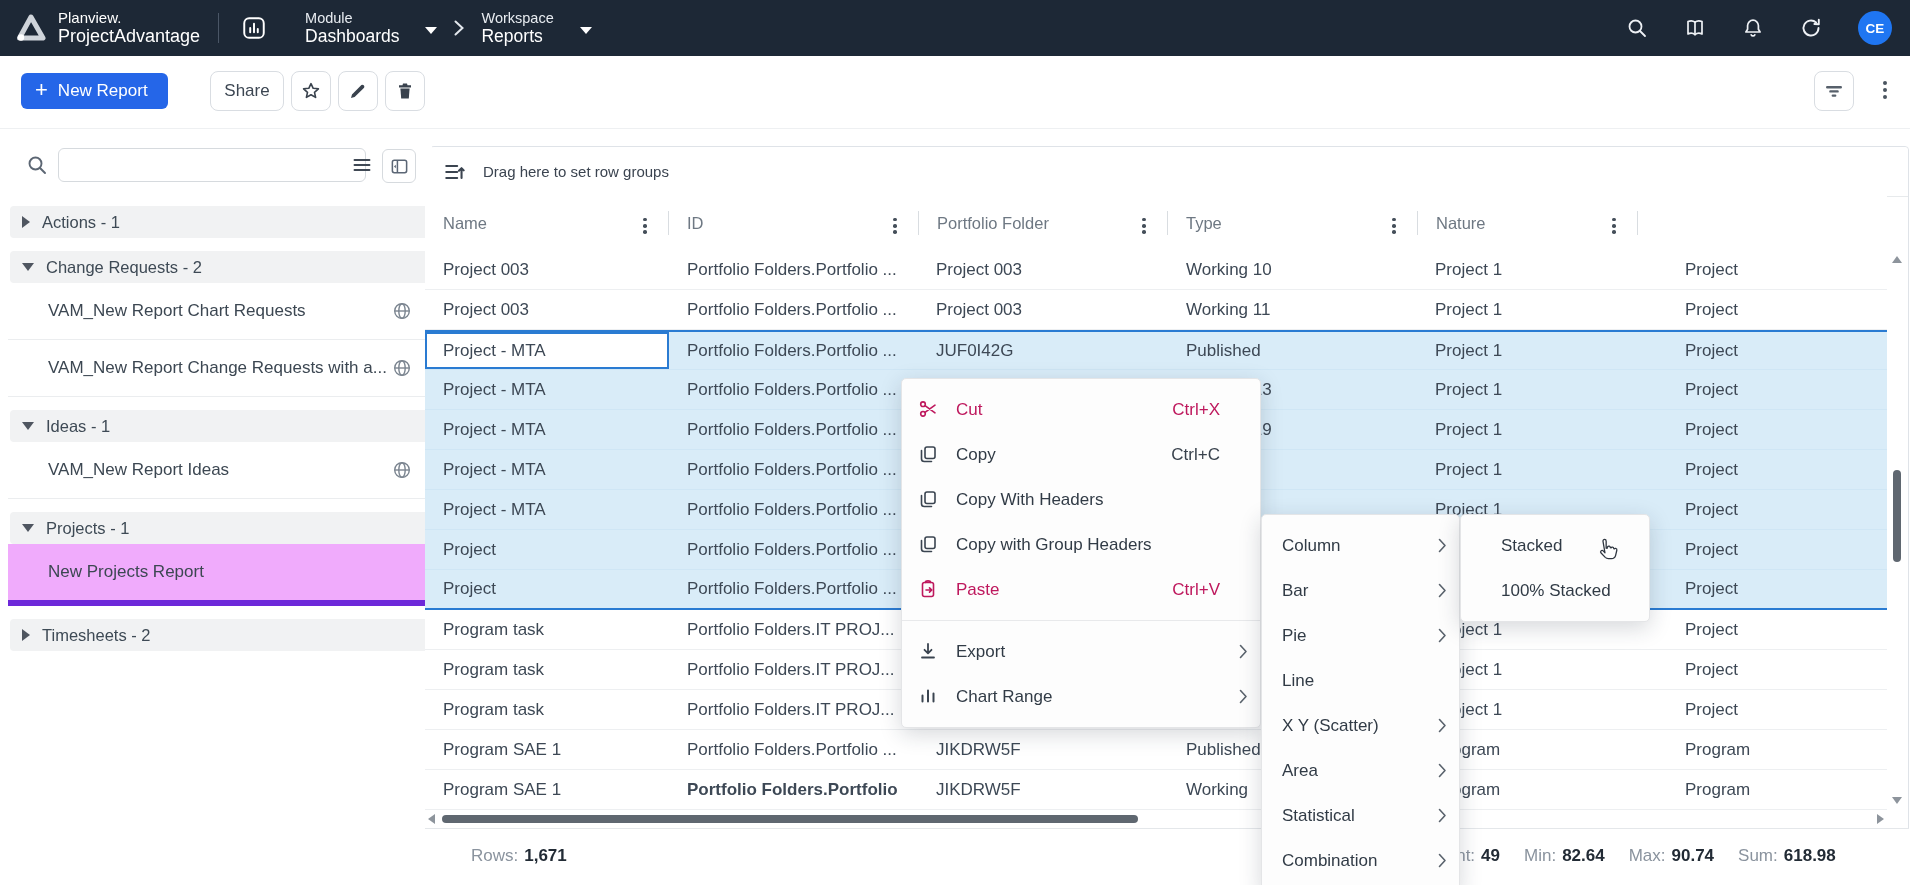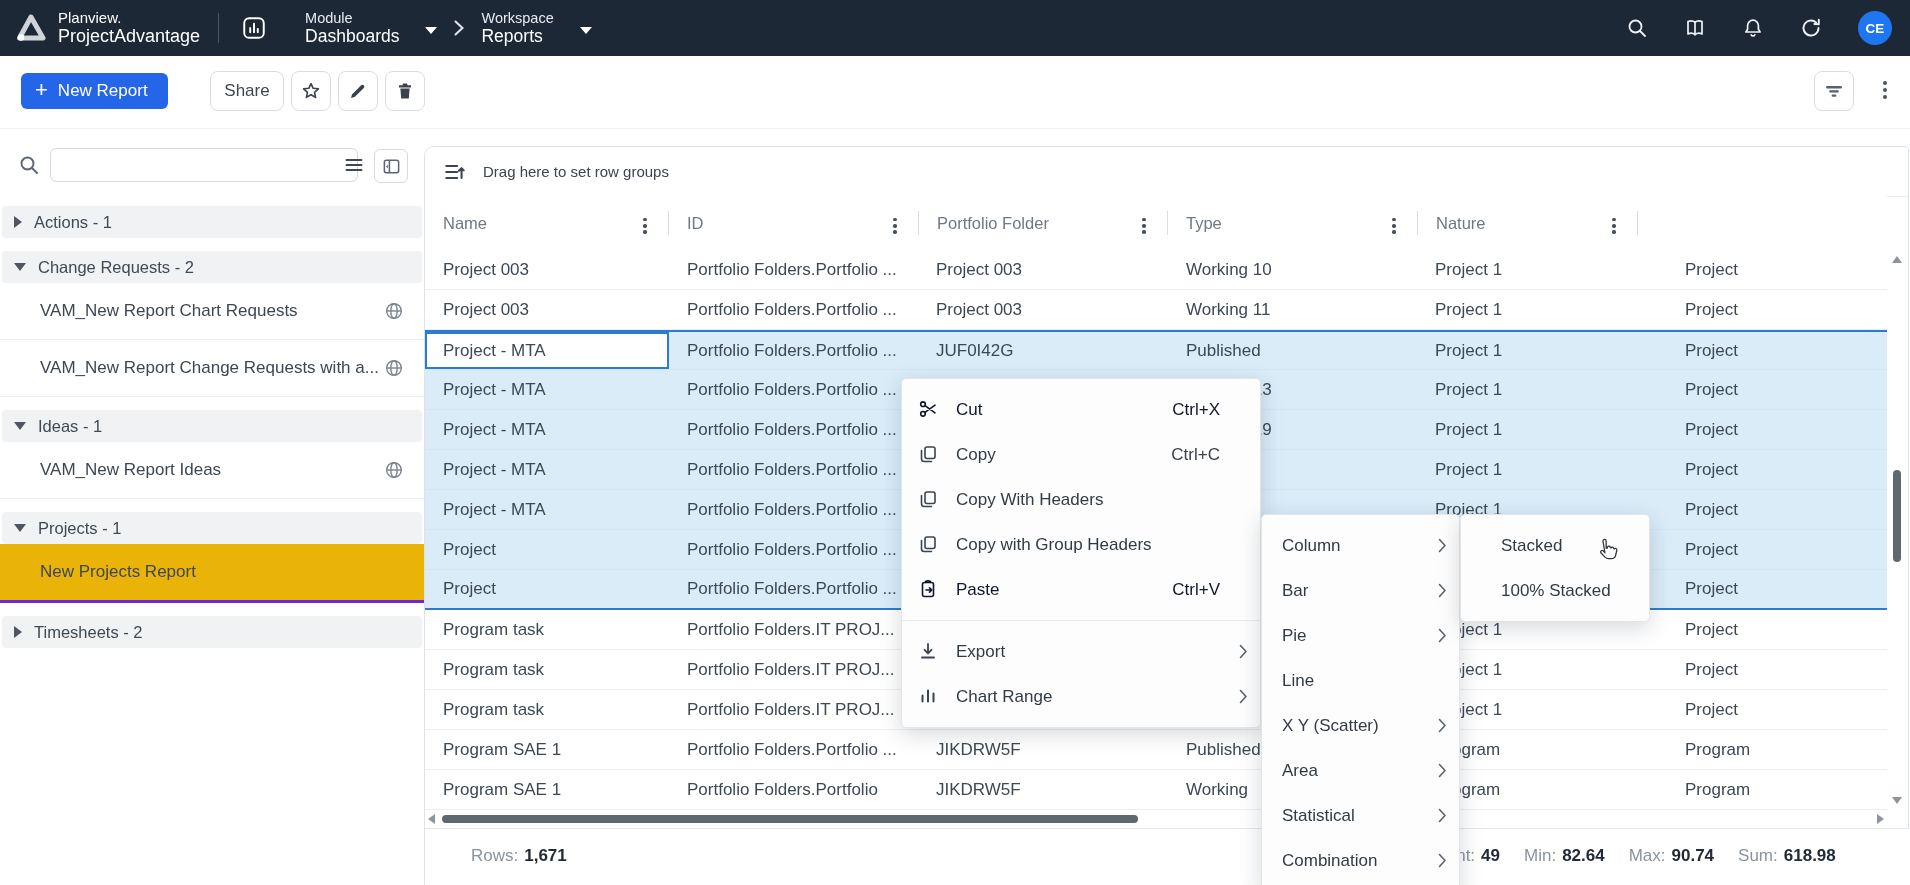--- a/index.html
+++ b/index.html
@@ -30,37 +30,37 @@
   .btn-primary{position:absolute;left:21px;top:17px;height:36px;padding:0 20px 0 14px;background:#2566e8;color:#fff;
                border-radius:6px;display:flex;align-items:center;gap:10px;font-size:17px;font-weight:500;cursor:pointer}
   .btn-plus{font-size:22px;font-weight:400;line-height:1;margin-top:-2px}
   .btn-ghost{position:absolute;top:15px;height:38px;background:#fff;border:1px solid #d9dde2;border-radius:8px;
              display:flex;align-items:center;justify-content:center;font-size:17px;color:#3c4652;cursor:pointer}
   .ib svg{width:20px;height:20px}
   .kebab{position:absolute;right:22px;top:22px;width:6px;cursor:pointer}
   .kebab i{display:block;width:4px;height:4px;border-radius:50%;background:#4a545f;margin:3px auto}
 
   
-  .sidebar{position:absolute;left:0;top:128px;width:424px;bottom:0;background:#fff;z-index:2}
+  .sidebar{position:absolute;left:8px;top:128px;width:424px;bottom:0;background:#fff;z-index:2}
   .side-search{position:absolute;left:0;top:18px;width:424px;height:40px}
   .s-icon{position:absolute;left:18px;top:8px;width:22px;height:22px;color:#5c6673}
   .s-input{position:absolute;left:50px;top:2px;width:286px;height:32px;border:1px solid #d6dade;border-radius:6px;
            font-size:16px;padding:0 10px;outline:none;color:#3d4855;font-family:"Liberation Sans",sans-serif}
   .s-ham{position:absolute;left:344px;top:9px;width:20px;height:20px;color:#3f4854;cursor:pointer}
   .s-panel{position:absolute;left:374px;top:3px;width:32px;height:32px;border:1px solid #d6dade;border-radius:6px;
            display:flex;align-items:center;justify-content:center;color:#5b6675;cursor:pointer}
   .side-list{position:absolute;left:0;top:78px;width:424px}
   .side-group{height:32px;background:#f1f2f3;border-radius:4px;margin:0 2px;display:flex;align-items:center;
               font-size:16.5px;font-weight:500;color:#3e4a55;cursor:pointer}
   .side-group .tri{margin:0 12px 0 12px}
   .tri-r{width:0;height:0;border-top:6px solid transparent;border-bottom:6px solid transparent;border-left:8px solid #4f5660}
   .tri-d{width:0;height:0;border-left:6px solid transparent;border-right:6px solid transparent;border-top:8px solid #4f5660}
   .side-item{height:56px;display:flex;align-items:center;font-size:17px;color:#3c4752;border-bottom:1px solid #ebedef;
              padding:0 16px 0 40px;cursor:pointer;background:#fff;position:relative}
-  .side-item.sel{background:#eab308;border-bottom:3px solid #6d28d9}
+  .side-item.sel{background:#f0abfc;border-bottom:6px solid #6d28d9}
   .side-item .globe{position:absolute;right:20px;top:18px;width:20px;height:20px;color:#7b8590}
   .side-gap{height:13px}
 
   
   .panel{position:absolute;left:424px;top:146px;width:1485px;height:739px;background:#fff;border:1px solid #dfe3e8;
          border-radius:10px 4px 0 0;box-sizing:border-box;z-index:1}
   .dragbar{position:absolute;left:425px;top:147px;width:1483px;height:49px;border-bottom:1px solid #e7eaec;
            display:flex;align-items:center;z-index:2;background:#fff;border-radius:10px 4px 0 0}
   .dragbar .rg-icon{width:24px;height:24px;margin-left:18px;color:#3b4450}
   .dragbar .hint{margin-left:16px;font-size:15px;color:#3b4450}
@@ -99,21 +99,21 @@
 
   
   .menu{position:absolute;background:#fdfdfd;border:1px solid #e4e5e7;border-radius:5px;
         box-shadow:0 6px 22px rgba(30,40,55,.18);padding:8px 0;box-sizing:border-box}
   .mi{height:45px;display:flex;align-items:center;padding:0 16px;font-size:17px;font-weight:500;color:#313b46;
       position:relative;cursor:pointer;white-space:nowrap}
   .mi .ic{width:26px;height:22px;color:#3a4450;flex:0 0 26px}
   .mi .ic svg{width:20px;height:20px}
   .mi .ml{margin-left:12px}
   .mi .sc{margin-left:auto;margin-right:24px;font-weight:400;color:#39424d}
-  .mi.dis,.mi.dis .ic,.mi.dis .sc{color:#0f172a}
+  .mi.dis,.mi.dis .ic,.mi.dis .sc{color:#be185d}
   .mi .sub{position:absolute;right:12px;top:15px;width:9px;height:15px;color:#5a636d}
   .msep{height:1px;background:#e8e9eb;margin:8px 0}
   #ctx-menu{left:901px;top:378px;width:360px;z-index:10}
   #chart-sub{left:1261px;top:514px;width:199px;z-index:11}
   #col-sub{left:1460px;top:514px;width:190px;z-index:12}
   #chart-sub .mi{padding-left:20px}
   #col-sub .mi{padding-left:40px}
   .cursor-hand{position:absolute;left:1594px;top:538px;width:26px;height:26px;z-index:20;pointer-events:none}
 </style>
 </head>
@@ -445,21 +445,21 @@
     <div class="grow">
       <div class="gcell" style="width: 244px;">Program SAE 1</div>
       <div class="gcell" style="width: 249px;">Portfolio Folders.Portfolio ...</div>
       <div class="gcell" style="width: 250px;">JIKDRW5F</div>
       <div class="gcell" style="width: 249px;">Published</div>
       <div class="gcell" style="width: 250px;">Program</div>
       <div class="gcell" style="width: 220px;">Program</div>
     </div>
     <div class="grow">
       <div class="gcell" style="width: 244px;">Program SAE 1</div>
-      <div class="gcell" style="width: 249px;">Portfolio Folders.Portfolio</div>
+      <div class="gcell" style="width: 249px; font-weight: bold;">Portfolio Folders.Portfolio</div>
       <div class="gcell" style="width: 250px;">JIKDRW5F</div>
       <div class="gcell" style="width: 249px;">Working</div>
       <div class="gcell" style="width: 250px;">Program</div>
       <div class="gcell" style="width: 220px;">Program</div>
     </div>
   </div>
 
 <div class="vscroll">
   <span class="arr up"></span>
   <div class="vthumb"></div>

